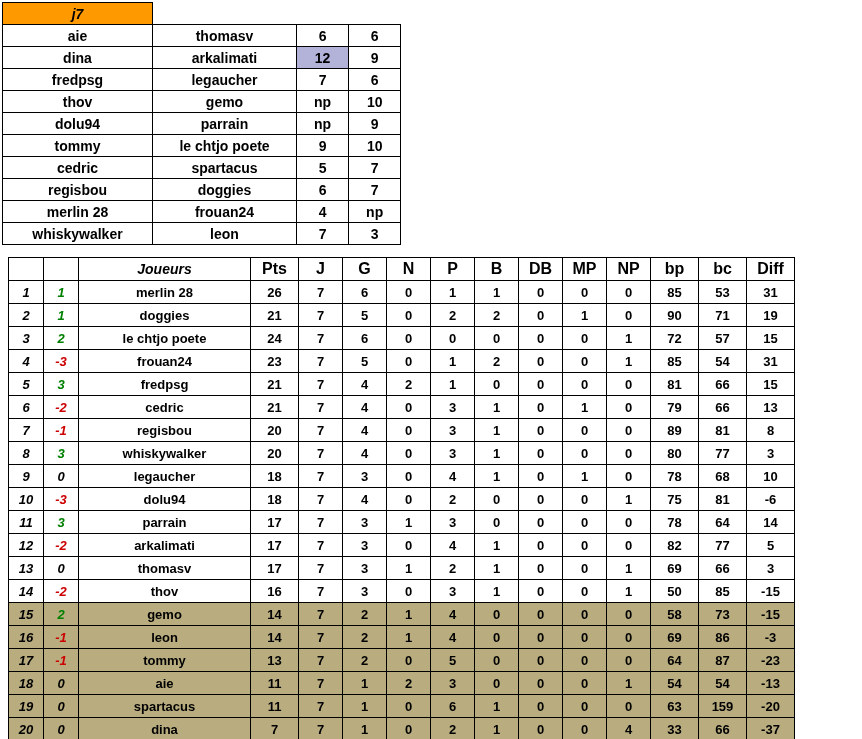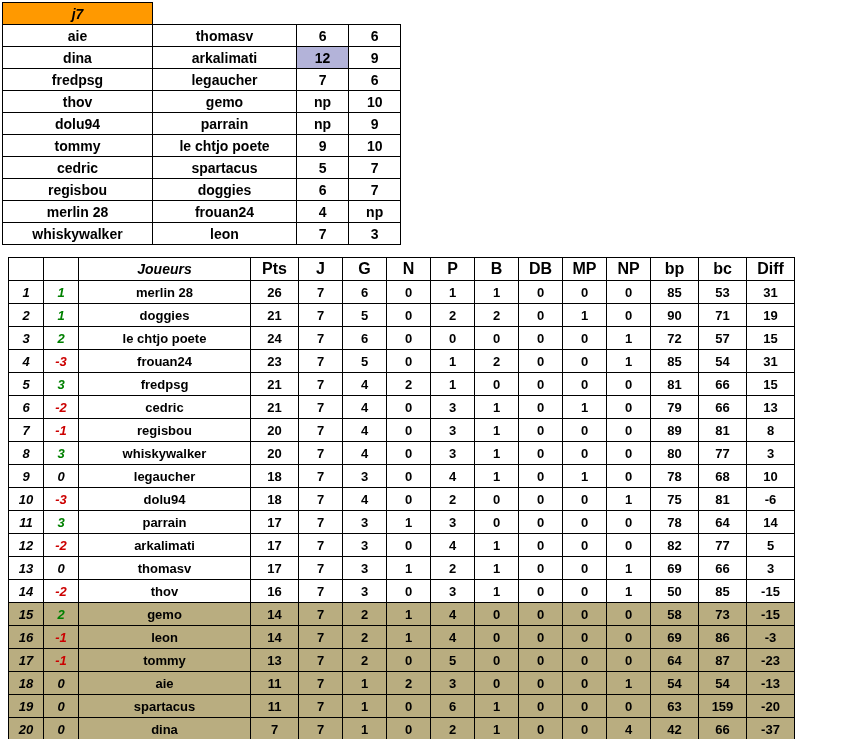--- a/index.html
+++ b/index.html
@@ -548,20 +548,20 @@
           <td class="name-cell">dina</td>
           <td>7</td>
           <td>7</td>
           <td>1</td>
           <td>0</td>
           <td>2</td>
           <td>1</td>
           <td>0</td>
           <td>0</td>
           <td>4</td>
-          <td>42</td>
+          <td>33</td>
           <td>66</td>
           <td>-37</td>
         </tr>
       </tbody>
   </table>
 
 </div>
 
 </body></html>

